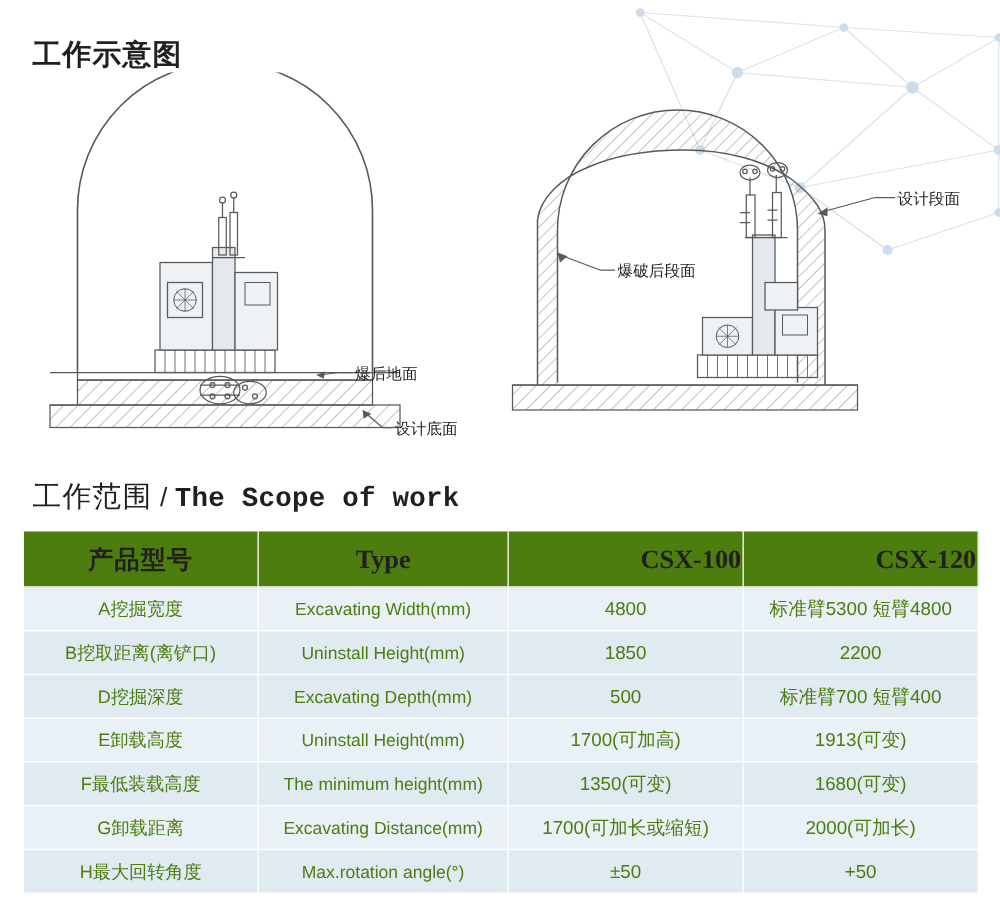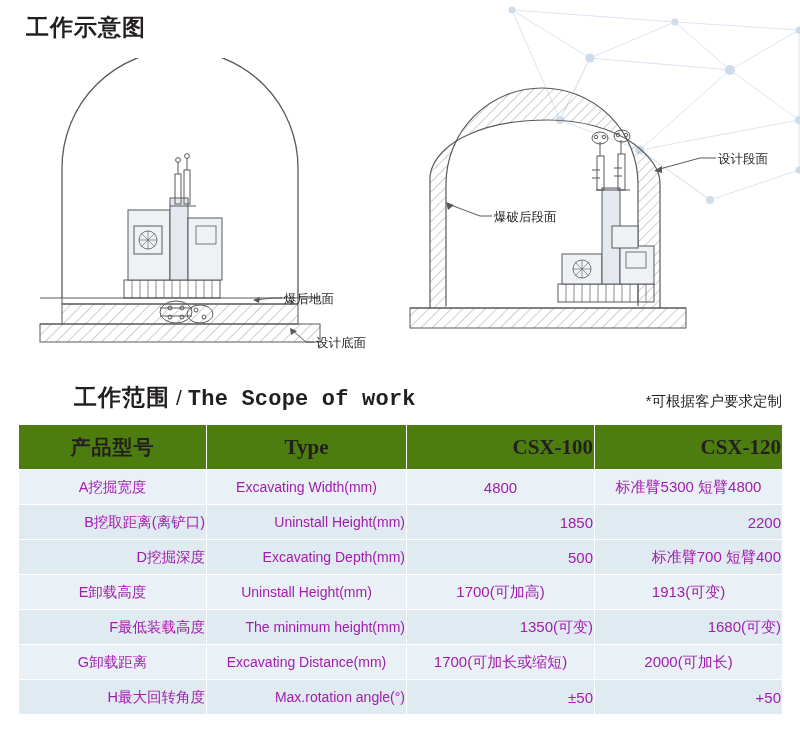--- a/index.html
+++ b/index.html
@@ -34,35 +34,34 @@
   
   .section-title {
     font-size: 23px;
     font-weight: bold;
     letter-spacing: 1px;
     color: #231f20;
   }
   #title-diagram {
     position: absolute;
     left: 26px;
-    top: 12px;
+    top: 28px;
   }
   .scope-head {
     position: absolute;
     left: 26px;
     top: 382px;
     display: flex;
     align-items: baseline;
     gap: 6px;
   }
   .scope-head .cn {
     font-size: 23px;
-    font-weight: bold;
+    font-weight: normal;
     letter-spacing: 1px;
-    margin-left: 48px;
   }
   .scope-head .slash {
     font-size: 21px;
     font-weight: normal;
     color: #231f20;
   }
   .scope-head .en {
     font-family: Liberation Mono, monospace;
     font-size: 22px;
     font-weight: bold;
@@ -121,24 +120,24 @@
   thead th.model-head {
     font-family: "Liberation Serif", serif;
     font-size: 21px;
     text-align: right;
   }
   tbody td {
     border: 1px solid #ffffff;
     height: 32px;
     text-align: center;
     font-size: 14px;
-    color: #a21caf;
+    color: #4d7c0f;
   }
   tbody tr.odd td { background: #e9f1f6; }
-  tbody tr.even td { background: #dfeaf1; text-align: right; }
+  tbody tr.even td { background: #dfeaf1; }
   tbody td.col-cn { font-size: 14.5px; }
   tbody td.col-en { font-size: 14px; }
   tbody td.col-val { font-size: 15px; }
 </style>
 </head>
 <body>
 
 <div class="page">
 
   <svg class="bg-network" viewBox="0 0 300 220">
@@ -321,21 +320,20 @@
       <line x1="480" y1="158" x2="492" y2="158" stroke="#58595b" stroke-width="1"></line>
       <text class="label" x="494" y="163">爆破后段面</text>
     </g>
   </svg>
 
   <div class="scope-head">
     <span class="cn">工作范围</span>
     <span class="slash">/</span>
     <span class="en">The Scope of work</span>
   </div>
-  <div class="custom-note">*可根据客户要求定制</div>
 
   <table>
     <colgroup>
       <col class="c1">
         <col class="c2">
         <col class="c3">
         <col class="c4">
     </colgroup>
     <thead>
       <tr>

